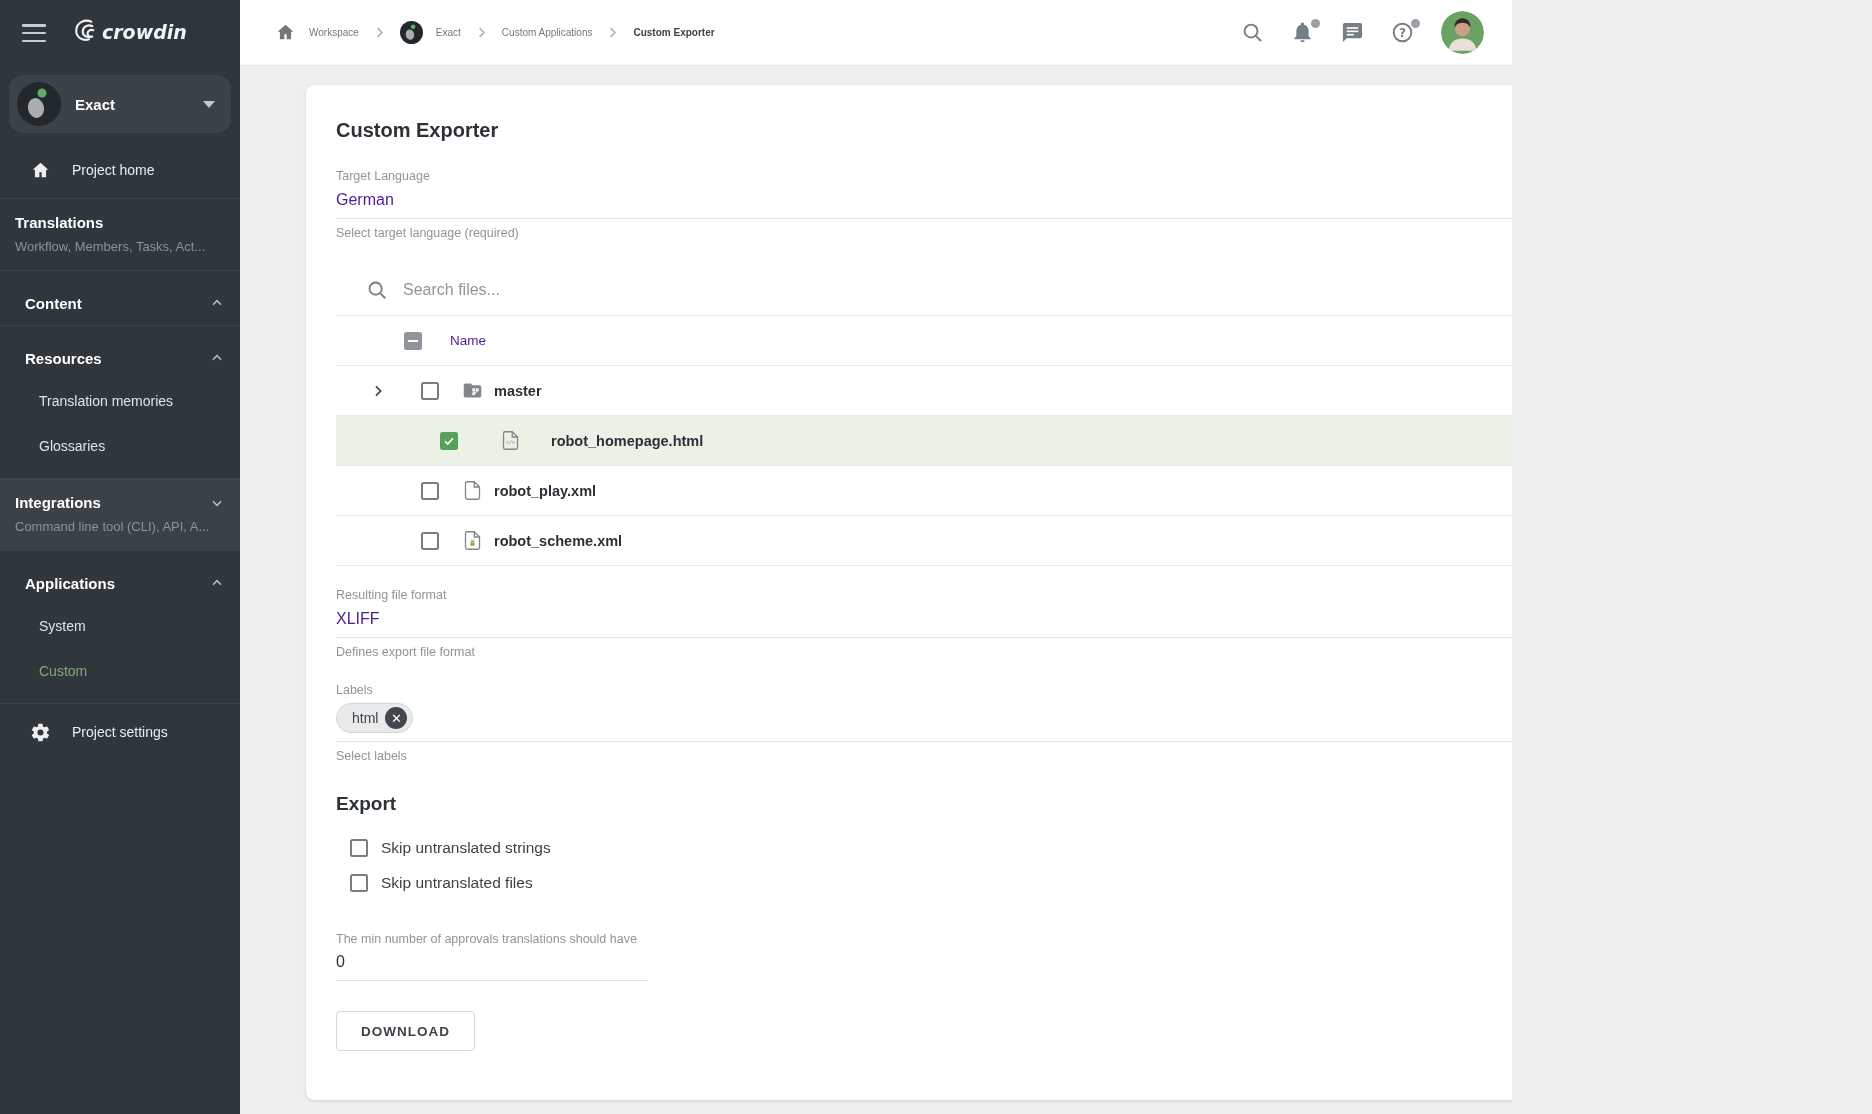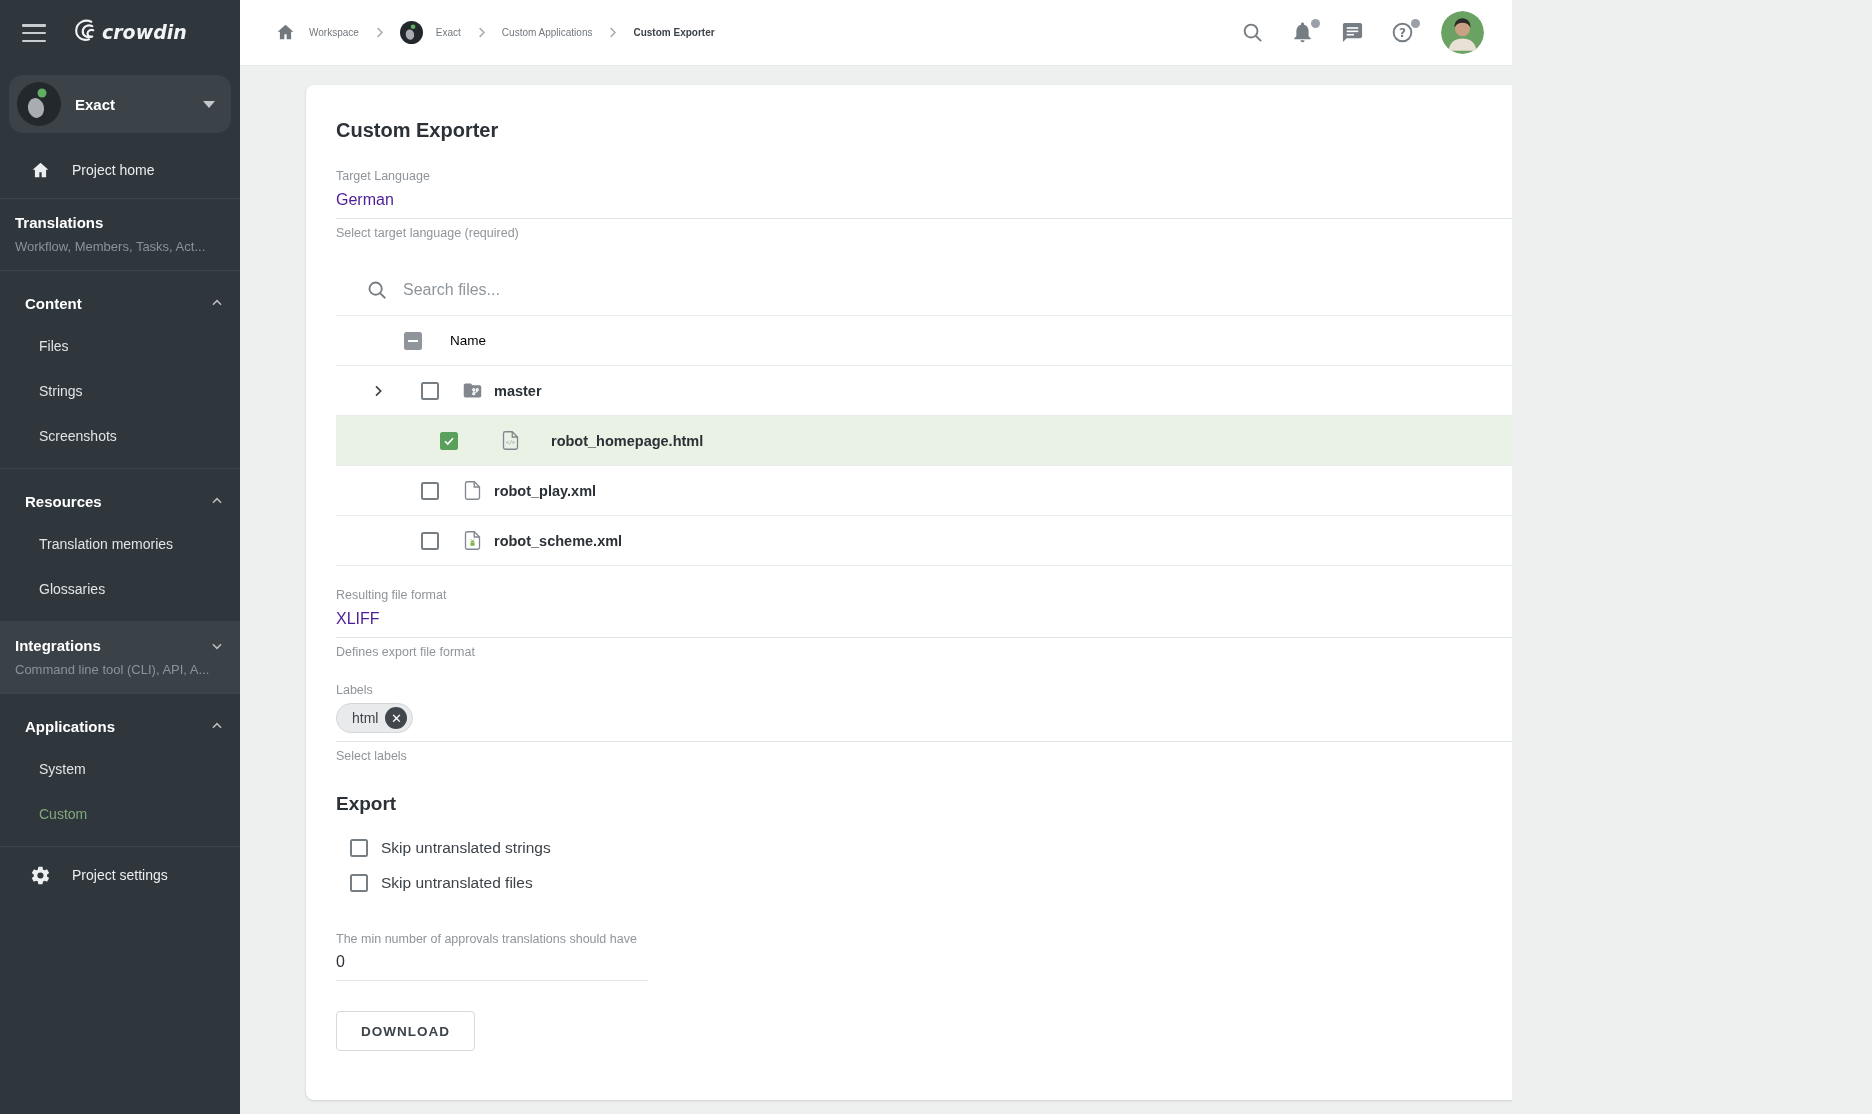--- a/index.html
+++ b/index.html
@@ -67,21 +67,21 @@
   .f-caret { position:absolute; right:4px; top:50%; margin-top:-2px; width:0; height:0; border-left:5.5px solid transparent; border-right:5.5px solid transparent; border-top:6px solid #8f959a; }
   .f-helper { margin-top:7px; font-size:12.5px; color:#8f959a; }
 
   .field-lang { margin-top:24px; }
   .search-row { margin-top:24px; height:52px; display:flex; align-items:center; padding-left:30px; gap:15px; border-bottom:1px solid #e8eaeb; }
   .search-row svg { width:22px; height:22px; stroke:#767d83; flex:none; }
   .search-input { border:none; outline:none; font-size:16px; color:#2b3136; flex:1; font-family:"Liberation Sans", sans-serif; background:transparent; }
   .search-input::placeholder { color:#8f959a; }
 
   .table-head { height:50px; display:flex; align-items:center; border-bottom:1px solid #e8eaeb; padding-left:68px; }
-  .th-name { margin-left:28px; font-size:13.5px; color:#000000; }
+  .th-name { margin-left:28px; font-size:13.5px; color:#4c1d95; }
   .file-row { height:50px; display:flex; align-items:center; border-bottom:1px solid #e8eaeb; cursor:pointer; }
   .file-row:last-of-type { border-bottom:none; }
   .file-row.selected { background:#e9f2e5;gap:19px; }
   .cell-exp { width:68px; flex:none; display:flex; align-items:center; padding-left:34px; }
   .cell-exp svg { width:16px; height:16px; stroke:#3d4349; }
   .cell-chk { width:40px; flex:none; padding-left:17px; display:flex; align-items:center; }
   .cell-icon { width:50px; flex:none; padding-left:18px; display:flex; align-items:center; color:#81878c; }
   .cell-icon svg { width:21px; height:21px; display:block; }
   .file-name { font-size:14.5px; color:#2b3136; font-weight:600; }
 
@@ -236,25 +236,20 @@
       <div class="side-divider"></div>
 
       <div class="section">
         <div class="sec-title">
           <span>Content</span>
           <span class="sec-chevron">
               <svg viewBox="0 0 24 24" fill="none" stroke-width="2.6">
                 <polyline points="5 15 12 8 19 15"></polyline>
               </svg>
             </span>
-        </div>
-        <div class="sec-items">
-          <div class="side-item">Files</div>
-          <div class="side-item">Strings</div>
-          <div class="side-item">Screenshots</div>
         </div>
       </div>
       <div class="side-divider"></div>
 
       <div class="section">
         <div class="sec-title">
           <span>Resources</span>
           <span class="sec-chevron">
               <svg viewBox="0 0 24 24" fill="none" stroke-width="2.6">
                 <polyline points="5 15 12 8 19 15"></polyline>

